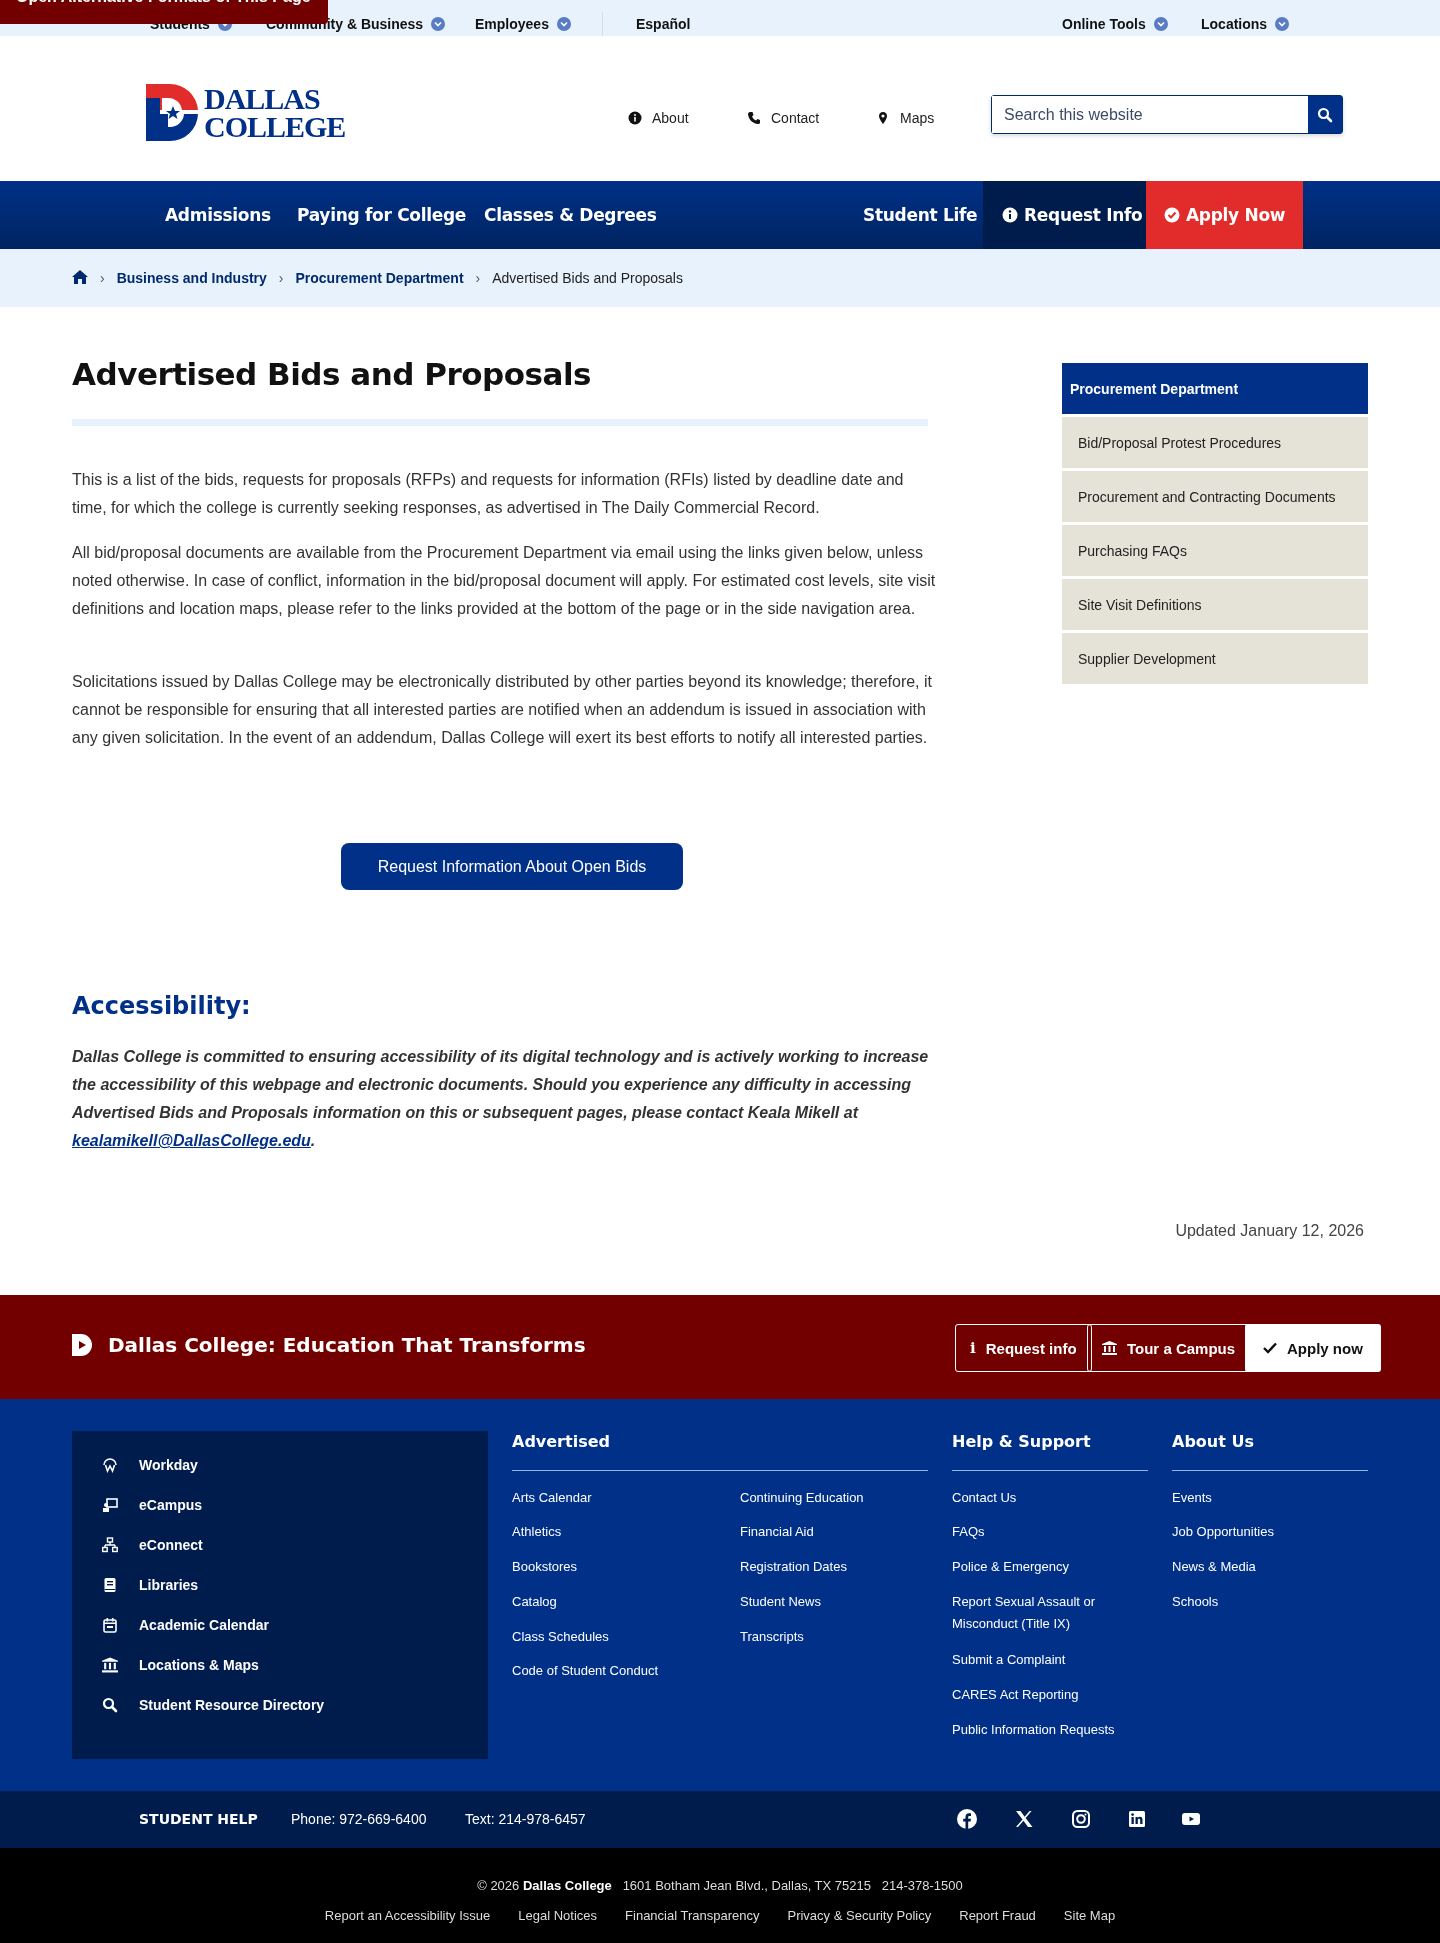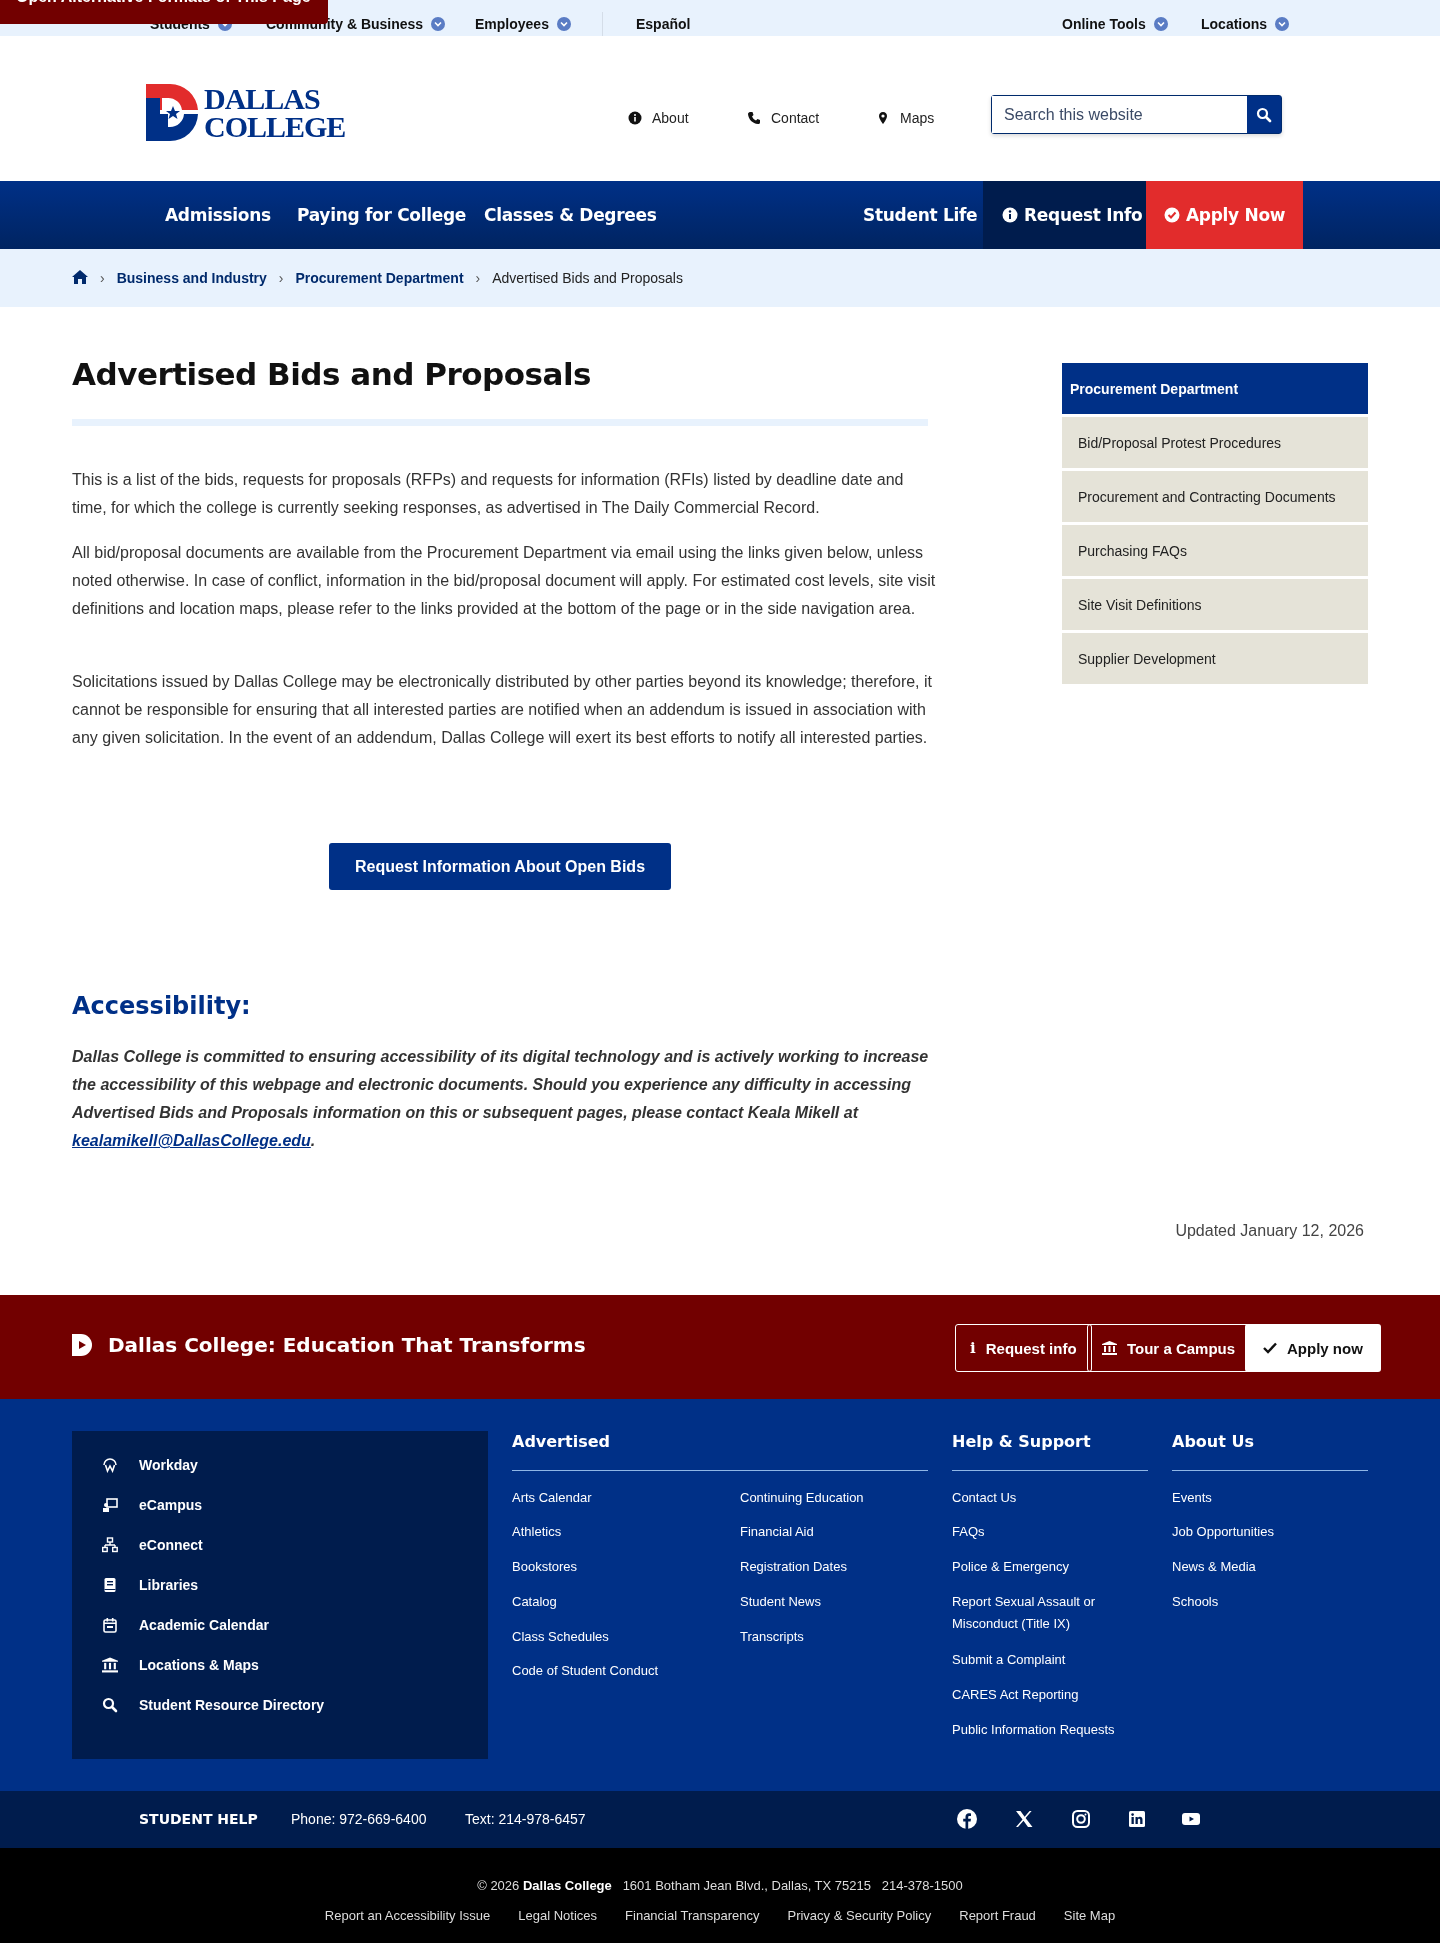--- a/index.html
+++ b/index.html
@@ -12,35 +12,35 @@
 .chev svg{width:8px;height:8px}
 .utility .sep{position:absolute;left:602px;top:12px;width:1px;height:24px;background:#d4dde8}
 .alt-format{position:absolute;left:0;top:0;width:328px;height:24px;background:#720000;color:#fff;font-size:16px;font-weight:bold;padding-left:16px;line-height:2px;overflow:hidden;border-bottom-right-radius:4px;z-index:5}
 .alt-format span{position:relative;top:-4px}
 .header{height:133px;position:relative;background:#fff}
 .logo{position:absolute;left:146px;top:84px;display:flex;align-items:center;gap:6px}
 .logo .mark{width:52px;height:57px;position:relative}
 .logo .words{font-family:Liberation Serif, serif;font-weight:900;color:#003087;font-size:30px;line-height:28px;letter-spacing:-1px}
 .hlink{position:absolute;top:110px;display:flex;align-items:center;gap:10px;font-size:14px;color:#222}
 .hlink svg{width:14px;height:14px}
-.search{position:absolute;left:991px;top:95px;width:291px;height:39px;display:flex;border:1.5px solid #002a6c;border-radius:3px;box-shadow:0 2px 4px rgba(0,0,0,.15)}
+.search{position:absolute;left:991px;top:95px;width:352px;height:39px;display:flex;border:1.5px solid #002a6c;border-radius:3px;box-shadow:0 2px 4px rgba(0,0,0,.15)}
 .search input{flex:1;border:0;outline:0;padding-left:12px;font-size:16px;font-family:"Liberation Sans",sans-serif;color:#334}
 .search input::placeholder{color:#3b4a66}
 .search button{width:34px;border:0;background:#003087;display:flex;align-items:center;justify-content:center}
 .mainnav{height:68px;background:linear-gradient(#003087,#002461);position:relative}
 .mainnav .nav-item{position:absolute;top:0;height:68px;display:flex;align-items:center;color:#fff;font-weight:bold;font-size:17px;font-family:"DejaVu Sans",sans-serif;letter-spacing:-.3px}
 .nav-req{background:#001c4d;padding:0 19px;gap:6px}
 .nav-apply{background:#e22c2c;padding:0 18px;gap:6px}
 .breadcrumb{height:58px;background:#e8f2fd;display:flex;align-items:center;padding-left:72px;font-size:14px;gap:12px}
 .breadcrumb .crumb-link{color:#002a6c;font-weight:bold}
 .breadcrumb .sepc{color:#555;font-size:14px}
 .page-title{position:absolute;left:72px;top:356px;font-family:"DejaVu Sans",sans-serif;font-size:31px;font-weight:bold;color:#111;letter-spacing:-.5px}
 .title-bar{position:absolute;left:72px;top:419px;width:856px;height:7px;background:#e8f2fd}
 .para{position:absolute;left:72px;width:864px;font-size:16px;line-height:28px;color:#333}
-.req-btn{position:absolute;left:329px;top:843px;width:342px;height:47px;background:#003087;color:#fff;font-size:16px;font-weight:bold;border:0;border-radius:3px;display:flex;align-items:center;justify-content:center;font-family:"Liberation Sans",sans-serif}
+.req-btn{position:absolute;left:341px;top:843px;width:342px;height:47px;background:#003087;color:#fff;font-size:16px;font-weight:normal;border:0;border-radius:8px;display:flex;align-items:center;justify-content:center;font-family:"Liberation Sans",sans-serif}
 .acc-title{position:absolute;left:72px;top:992px;color:#003087;font-size:24px;font-weight:bold;font-family:"DejaVu Sans",sans-serif}
 .acc-text{position:absolute;left:72px;top:1043px;width:864px;font-size:16px;line-height:28px;font-style:italic;font-weight:bold;color:#333}
 .acc-text a{color:#003087;text-decoration:underline}
 .updated{position:absolute;right:76px;top:1222px;font-size:16px;color:#444}
 .sidenav{position:absolute;left:1062px;top:363px;width:306px}
 .sidenav .head{background:#003087;color:#fff;font-weight:bold;font-size:14px;height:51px;display:flex;align-items:center;padding-left:8px;margin-bottom:3px}
 .sidenav .sitem{background:#e5e3d8;height:51px;display:flex;align-items:center;padding-left:16px;font-size:14px;color:#222;margin-bottom:3px}
 .cta{position:absolute;left:0;top:1295px;width:1440px;height:104px;background:#720000}
 .cta .ctitle{position:absolute;left:72px;top:0;height:100px;display:flex;align-items:center;gap:16px;color:#fff;font-family:"DejaVu Sans",sans-serif;font-size:20px;font-weight:bold}
 .cta-btn{position:absolute;top:29px;height:48px;display:flex;align-items:center;gap:10px;padding:0 14px;font-size:15px;border-radius:3px;font-weight:bold}

